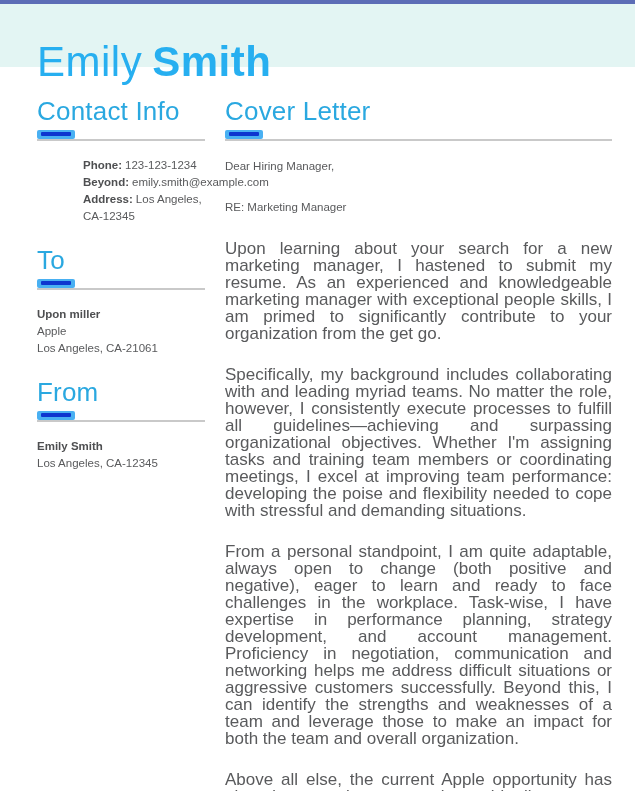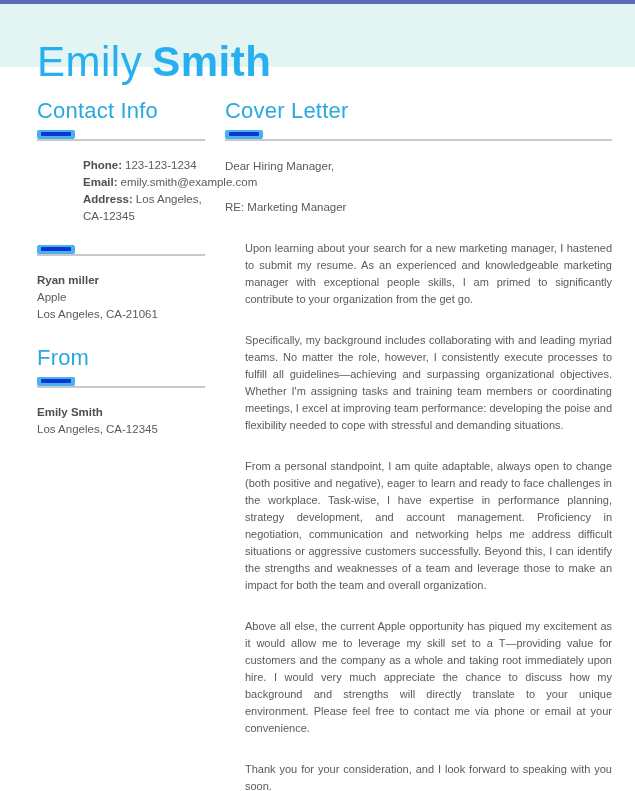--- a/index.html
+++ b/index.html
@@ -21,21 +21,21 @@
     font-weight:400; letter-spacing:0.5px;
     white-space:nowrap;
   }
   .name .last { font-weight:700; margin-left:10px; }
   
   .content { display:flex; padding:8px 23px 0 37px; }
   .left-col { width:168px; flex:0 0 168px; }
   .right-col { flex:1; margin-left:20px; }
   
   .section-title {
-    font-size:22px; line-height:30px; font-weight:400;
+    font-size:26px; line-height:30px; font-weight:400;
     color:#2aa8e0; letter-spacing:0.2px;
   }
   .divider { position:relative; height:11px; margin-top:4px; }
   .divider .line { position:absolute; left:0; right:0; bottom:0; height:2px; background:#c9c9c9; }
   .divider .accent {
     position:absolute; left:0; bottom:2px; width:38px; height:9px;
     background:#49b0f2; border-radius:2px;
   }
   .divider .accent-bar {
     position:absolute; left:4px; right:4px; top:2px; height:4px;
@@ -44,22 +44,22 @@
   
   .info-block { margin:16px 0 20px; }
   .info-row { font-size:11.5px; line-height:17px; color:#595a5c;margin-left:46px; }
   .info-row .lbl { font-weight:700; color:#4e4f51; margin-right:3px; }
   .addr-line { font-size:11.5px; line-height:17px; color:#595a5c; }
   .addr-line.bold { font-weight:700; color:#4e4f51; }
   
   .letter-body { margin-top:17px; }
   .line-sm { font-size:11.5px; line-height:17px; color:#595a5c; margin-bottom:24px; }
   .para {
-    font-size:11px; line-height:17px; color:#595a5c;
-    text-align:justify; margin-bottom:24px;margin-left:20px;
+    font-size:17px; line-height:17px; color:#595a5c;
+    text-align:justify; margin-bottom:24px;
   }
 </style>
 </head>
 <body>
 
 <div class="page">
 
   <div class="header">
     <div class="top-stripe"></div>
     <div class="band"></div>
@@ -76,37 +76,38 @@
           <div class="line"></div>
           <div class="accent">
               <div class="accent-bar"></div>
             </div>
         </div>
         <div class="info-block">
           <div class="info-row">
             <span class="lbl">Phone:</span><span>123-123-1234</span>
           </div>
           <div class="info-row">
-            <span class="lbl">Email:</span><span>emily.smith@example.com</span>
+            <span class="lbl">Beyond:</span><span>emily.smith@example.com</span>
           </div>
           <div class="info-row">
             <span class="lbl">Address:</span><span>Los Angeles, CA-12345</span>
           </div>
         </div>
       </section>
 
       <section>
+        <h2 class="section-title">To</h2>
         <div class="divider">
           <div class="line"></div>
           <div class="accent">
               <div class="accent-bar"></div>
             </div>
         </div>
         <div class="info-block">
-          <div class="addr-line bold">Ryan miller</div>
+          <div class="addr-line bold">Upon miller</div>
           <div class="addr-line">Apple</div>
           <div class="addr-line">Los Angeles, CA-21061</div>
         </div>
       </section>
 
       <section>
         <h2 class="section-title">From</h2>
         <div class="divider">
           <div class="line"></div>
           <div class="accent">

